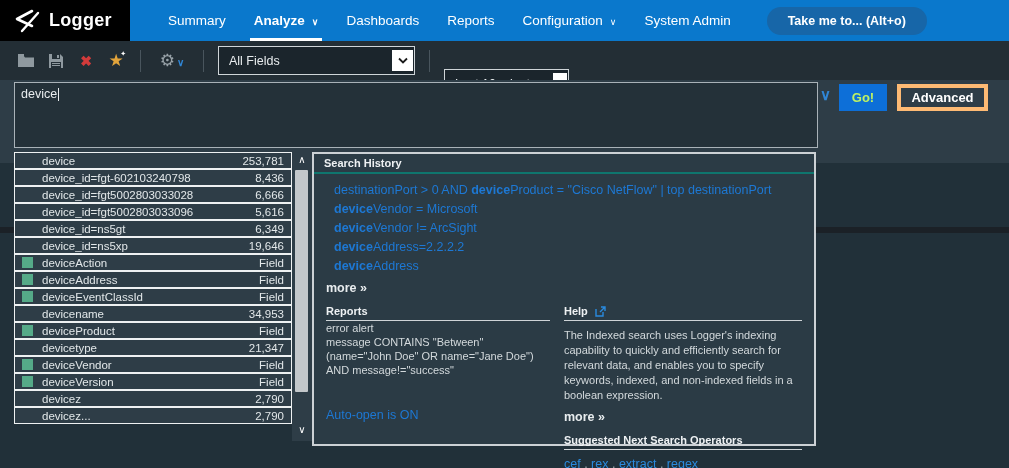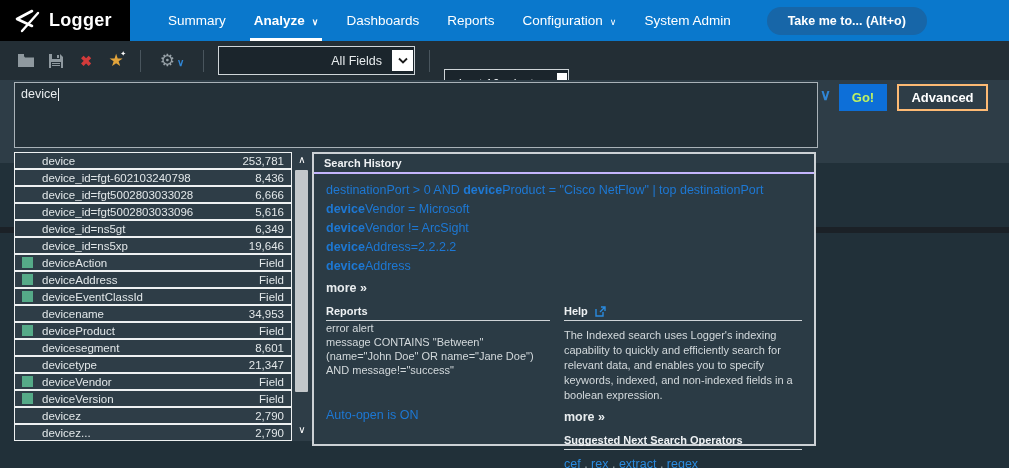--- a/index.html
+++ b/index.html
@@ -19,49 +19,49 @@
           padding:7px 21px;color:#fff;font-weight:bold;font-size:12.5px;cursor:pointer;font-family:inherit;}
   
   .toolbar{position:absolute;left:0;top:41px;width:1009px;height:39px;background:#232e35;display:flex;align-items:center;padding-left:16px;box-sizing:border-box;gap:10px;}
   .tb-icon{display:flex;align-items:center;justify-content:center;width:20px;height:20px;cursor:pointer;position:relative;}
   .x-glyph{color:#d23b3b;font-size:14px;font-weight:bold;}
   .star-glyph{color:#e2a43b;font-size:17px;line-height:16px;}
   .star-spark{position:absolute;top:-1px;right:0px;color:#fff;font-size:7px;}
   .gear-glyph{color:#98a2a8;font-size:17px;line-height:17px;}
   .gear-chev{color:#2f86d6;font-size:10px;font-weight:bold;margin-left:2px;margin-top:3px;}
   .tb-sep{width:1px;height:22px;background:#49555d;margin:0 4px;}
-  .sel{height:29px;background:#1b252c;border:1px solid #cfd5d8;display:flex;align-items:center;justify-content:flex-end;cursor:pointer;box-sizing:border-box;padding-left:6px;}
+  .sel{height:29px;background:#1b252c;border:1px solid #cfd5d8;display:flex;align-items:center;justify-content:space-between;cursor:pointer;box-sizing:border-box;}
   .sel-fields{width:197px;}
   .sel-time{width:125px;margin-top:46px;}
   .sel-txt{padding:0 10px;color:#e8ecee;font-size:12.5px;white-space:nowrap;}
   .sel-arrow{width:21px;height:21px;background:#fff;margin-right:1px;display:flex;align-items:center;justify-content:center;}
   
   .search-band{position:absolute;left:0;top:80px;width:1009px;height:83px;background:#2e3d47;}
   .dark-stripe{position:absolute;left:0;top:227px;width:1009px;height:6px;background:#1b2127;}
   .query-box{position:absolute;left:14px;top:82px;width:804px;height:66px;background:#243139;border:1px solid #a9b2b8;box-sizing:border-box;padding:4px 6px;color:#e8ecee;font-size:12.5px;cursor:text;}
   .caret{display:inline-block;width:1px;height:13px;background:#e8ecee;margin-left:1px;vertical-align:text-bottom;}
   .expand-chev{position:absolute;left:820px;top:86px;color:#2f86d6;font-size:15px;font-weight:bold;cursor:pointer;}
   .go-btn{position:absolute;left:839px;top:84px;width:48px;height:27px;background:#0d6fd8;border:none;color:#bef264;font-weight:bold;font-size:13px;cursor:pointer;font-family:inherit;}
-  .adv-btn{position:absolute;left:897px;top:84px;width:91px;height:27px;background:transparent;border:2px solid #fdba74;color:#fff;font-weight:bold;font-size:13px;cursor:pointer;box-sizing:border-box;font-family:inherit;}
+  .adv-btn{position:absolute;left:897px;top:84px;width:91px;height:27px;background:transparent;border:4px solid #fdba74;color:#fff;font-weight:bold;font-size:13px;cursor:pointer;box-sizing:border-box;font-family:inherit;}
   
   .ac-list{position:absolute;left:14px;top:152px;width:278px;}
   .ac-row{height:17px;box-sizing:border-box;border:1px solid #eef1f2;background:#2e3d47;display:flex;align-items:center;padding:0 7px;cursor:pointer;}
   .field-square{width:11px;height:11px;margin-right:9px;flex:none;background:transparent;}
   .field-square.on{background:#55aa88;}
   .ac-label{font-size:11.5px;color:#e2e7e9;white-space:nowrap;}
   .ac-value{margin-left:auto;font-size:11.5px;color:#e2e7e9;}
   
   .sbar{position:absolute;left:292px;top:152px;width:20px;height:289px;background:#2e3d47;}
   .sbar-up,.sbar-dn{position:absolute;left:0;width:20px;height:15px;color:#fff;font-size:10px;text-align:center;cursor:pointer;}
   .sbar-up{top:2px;} .sbar-dn{bottom:2px;}
   .sbar-thumb{position:absolute;left:3px;top:18px;width:13px;height:222px;background:#c3c7ca;border-radius:1px;cursor:pointer;}
   
   .panel{position:absolute;left:312px;top:152px;width:504px;height:294px;background:#2b3b45;border:2px solid #ccd1d5;box-sizing:border-box;}
-  .panel-hd{padding:3px 10px 3px;font-size:11px;font-weight:bold;color:#eef1f3;border-bottom:2px solid #c4b5fd;}
-  .history{padding:7px 12px 0;}
+  .panel-hd{padding:3px 10px 3px;font-size:11px;font-weight:bold;color:#eef1f3;border-bottom:2px solid #0f766e;}
+  .history{padding:7px 20px 0;}
   .hist-item{font-size:12.5px;line-height:19px;color:#1d78d4;cursor:pointer;white-space:nowrap;}
   .hist-item b{font-weight:bold;}
   .more-link{display:inline-block;margin:5px 0 0 12px;font-size:12.5px;font-weight:bold;color:#e8ecee;cursor:pointer;}
   .cols{display:flex;gap:14px;padding:0 12px;margin-top:9px;}
   .col-left{width:224px;flex:none;}
   .col-right{flex:1;min-width:0;}
   .sec-title{font-size:11px;font-weight:bold;color:#eef1f3;border-bottom:1px solid #cfd4d7;padding-bottom:3px;display:flex;align-items:center;}
   .ex-item{font-size:11px;color:#d3d9dc;line-height:14px;}
   .help-text{font-size:11px;color:#d3d9dc;line-height:15px;margin-top:7px;}
   .help-more{display:inline-block;margin-top:7px;font-size:12.5px;font-weight:bold;color:#e8ecee;cursor:pointer;}
@@ -220,25 +220,20 @@
         <span class="ac-label">devicename</span>
         <span class="ac-value">34,953</span>
       </div>
       <div class="ac-row">
         <span class="field-square on"></span>
         <span class="ac-label">deviceProduct</span>
         <span class="ac-value">Field</span>
       </div>
       <div class="ac-row">
         <span class="field-square"></span>
-        <span class="ac-label">devicesegment</span>
-        <span class="ac-value">8,601</span>
-      </div>
-      <div class="ac-row">
-        <span class="field-square"></span>
         <span class="ac-label">devicetype</span>
         <span class="ac-value">21,347</span>
       </div>
       <div class="ac-row">
         <span class="field-square on"></span>
         <span class="ac-label">deviceVendor</span>
         <span class="ac-value">Field</span>
       </div>
       <div class="ac-row">
         <span class="field-square on"></span>

